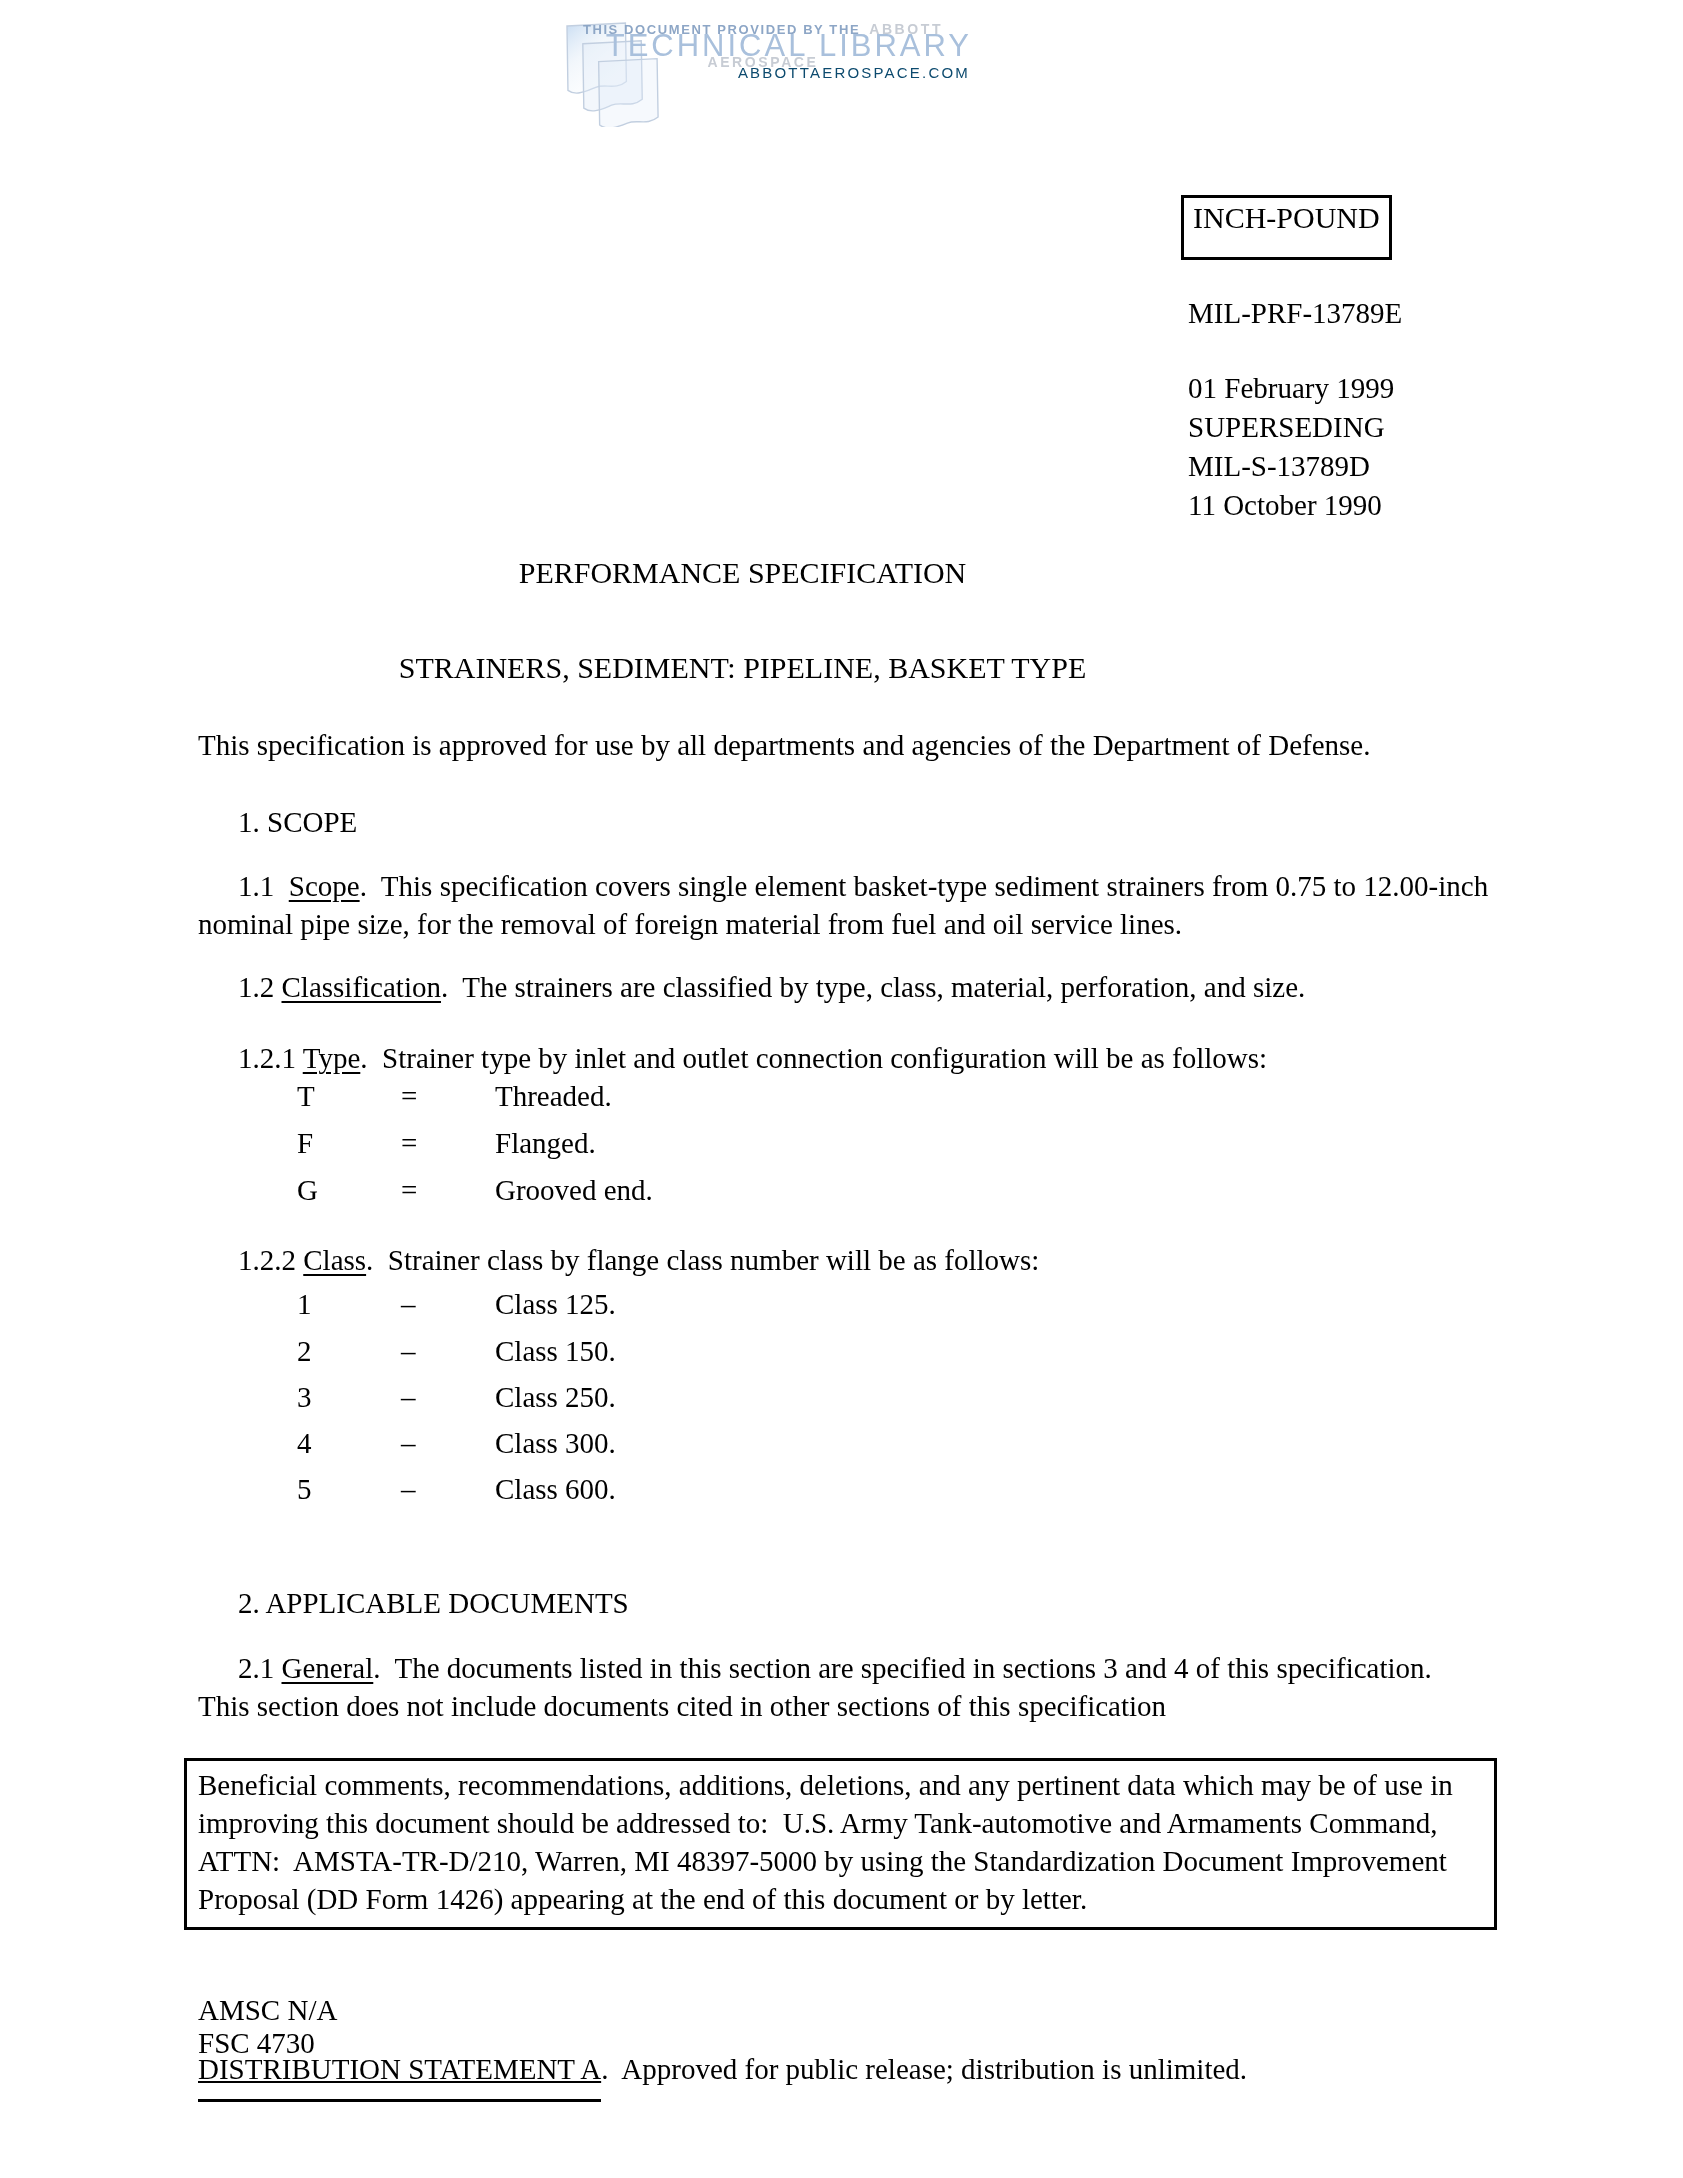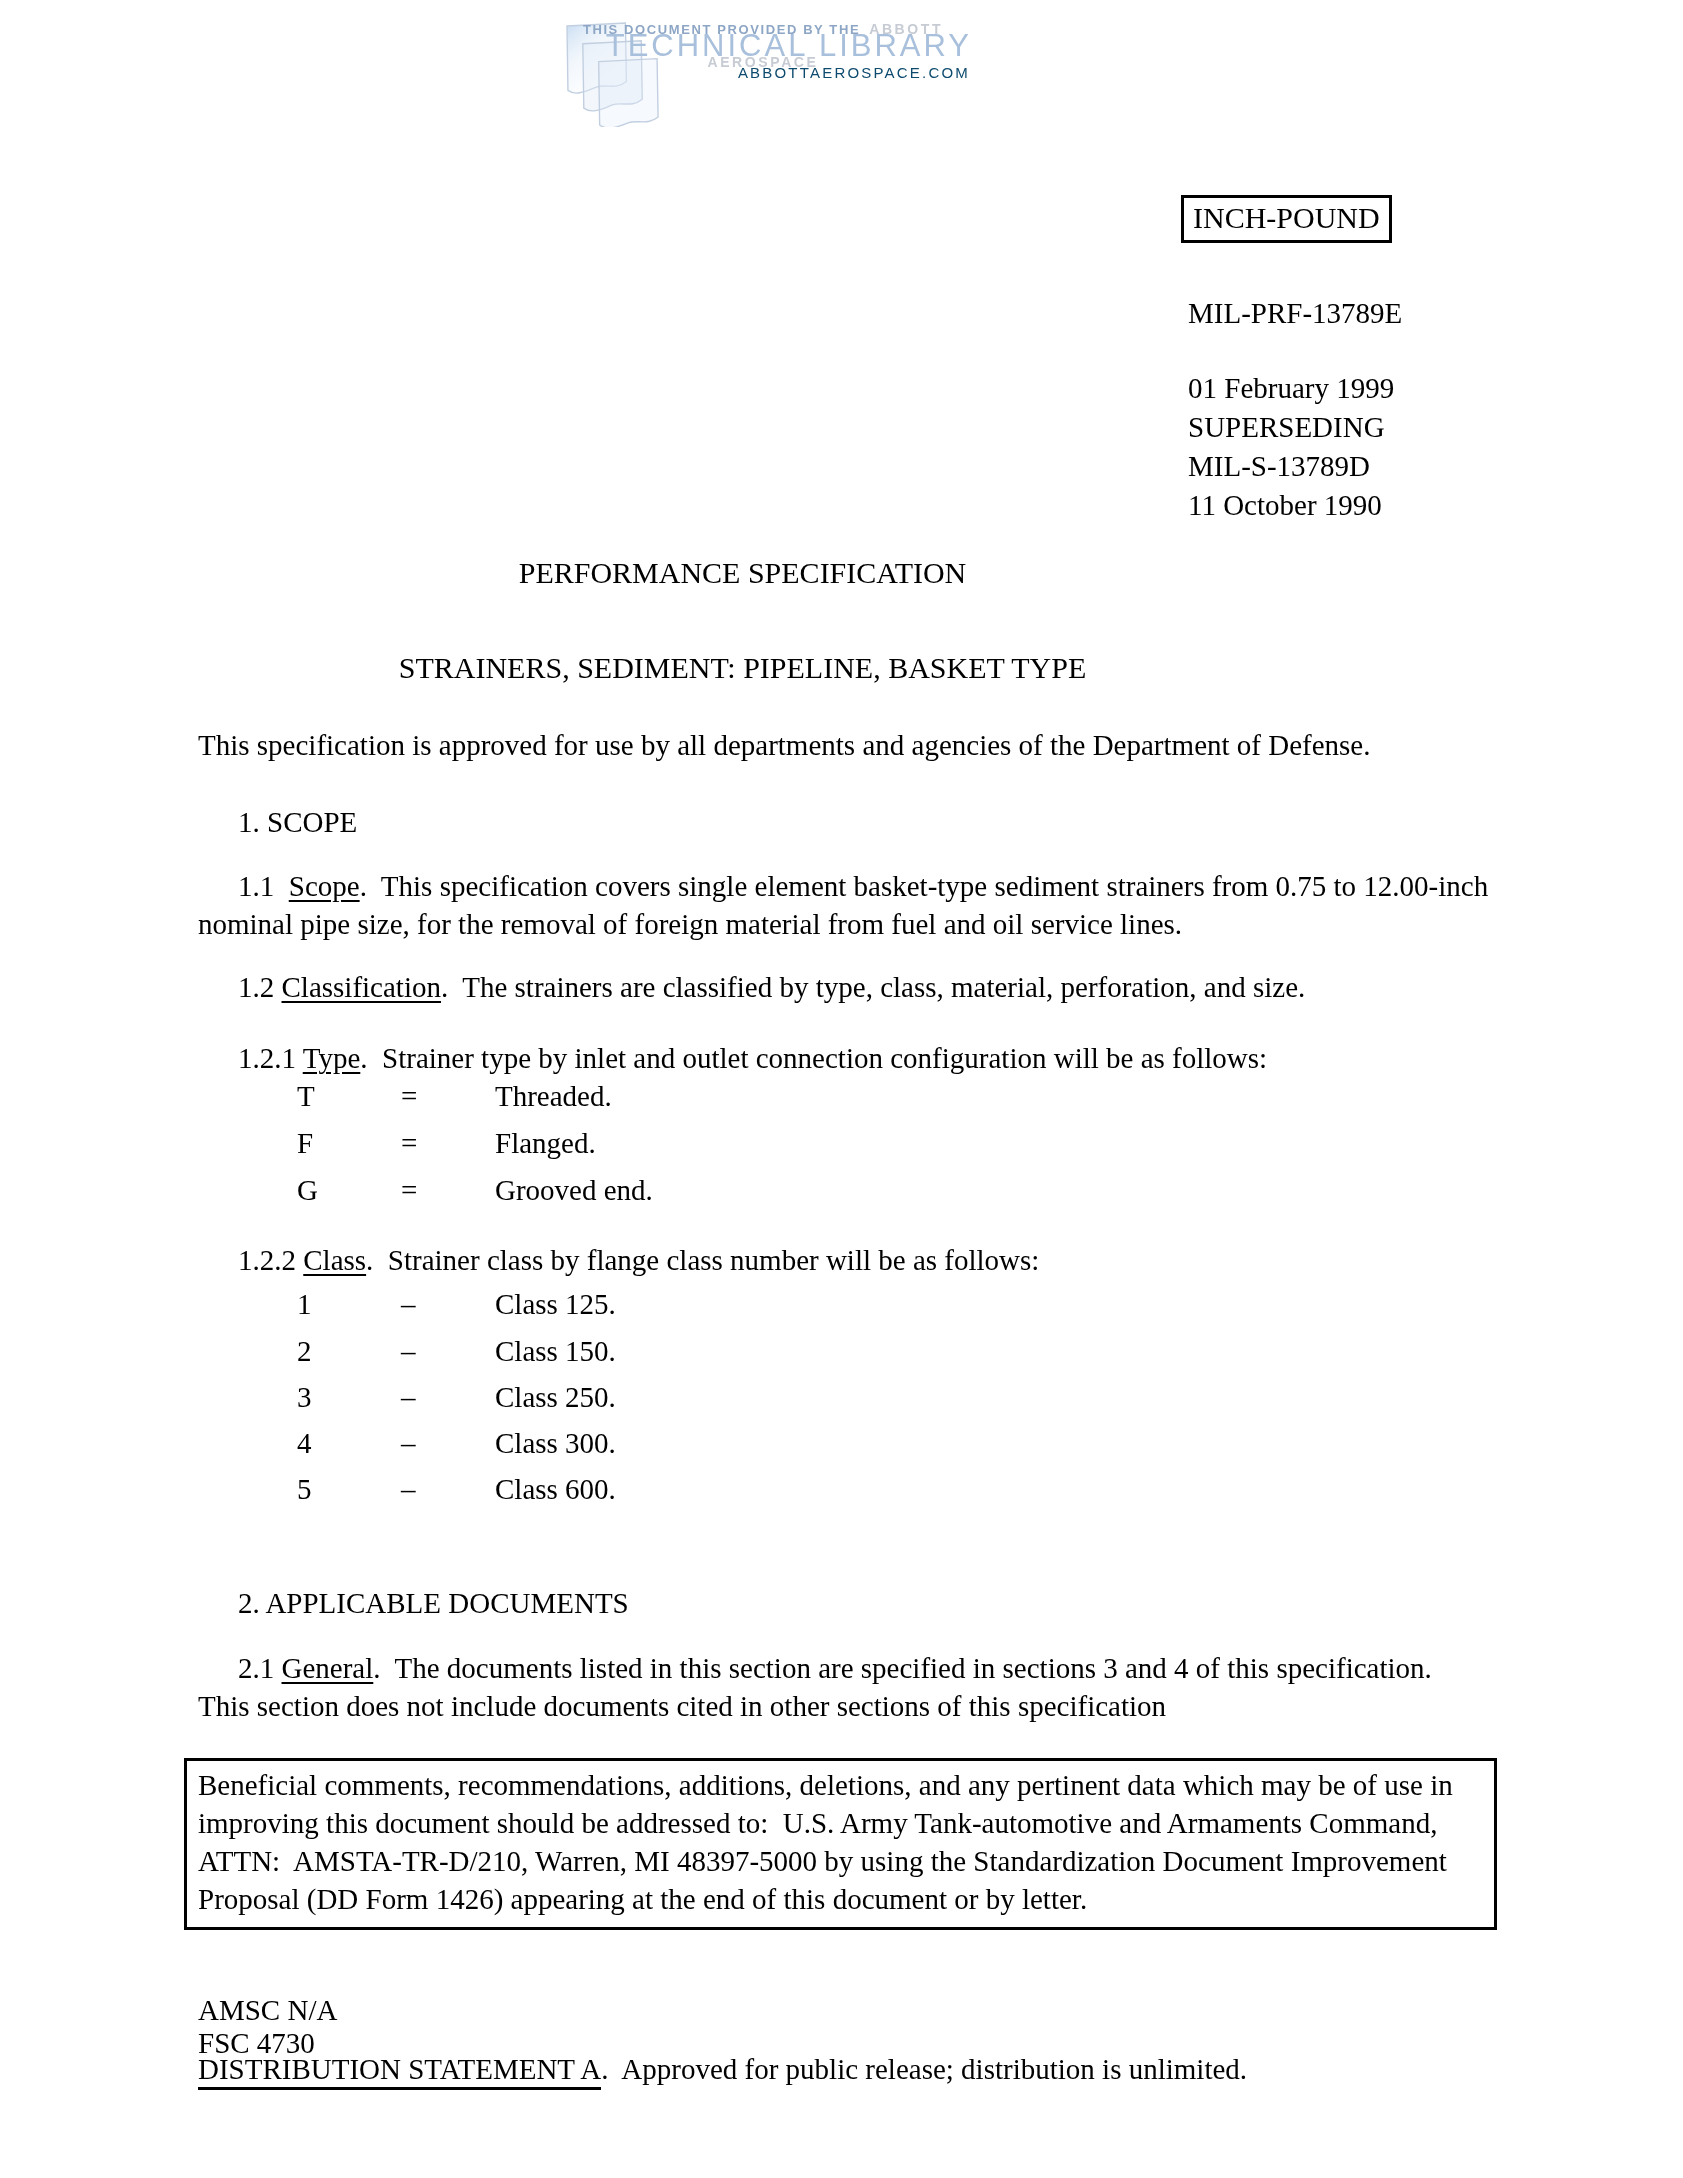--- a/index.html
+++ b/index.html
@@ -16,21 +16,21 @@
           font-family:"Liberation Sans", sans-serif; text-align:right; }
   .logo-icon { position:absolute; left:10px; top:16px; }
   .logo-l1 { position:absolute; top:4px; right:0; white-space:nowrap;text-align:center; }
   .lg-provided { font-size:13px; font-weight:bold; letter-spacing:1.6px; color:#8da6c6; }
   .lg-brand { font-size:14px; font-weight:bold; letter-spacing:2.6px; color:#c7ccd4; margin-left:9px; }
   .logo-l2 { position:absolute; top:24px; right:0; font-size:31px; letter-spacing:3px; color:#a9c0dc; white-space:nowrap; }
   .logo-l3 { position:absolute; top:60px; right:2px; font-size:15px; letter-spacing:2.2px; color:#0c4a6e; white-space:nowrap; }
 
   
   .inch-pound { position:absolute; left:1181px; top:195px; border:3px solid #000;
-                padding:3px 9px 5px 9px; font-size:30px; }
+                padding:3px 9px 22px 9px; font-size:30px; }
   .idblock { position:absolute; left:1188px; top:294px; line-height:39px; font-size:29px; }
   .u2 { text-decoration-thickness:2px; text-underline-offset:4px;margin-top:36px; }
 
   
   .center { position:absolute; left:0; width:1485px; text-align:center; }
   .title1 { top:556px; font-size:30px; }
   .title2 { top:651px; font-size:30px; }
   .approval { position:absolute; left:198px; top:729px; width:1297px; }
 
   
@@ -43,21 +43,21 @@
   .defrow .desc { position:absolute; left:297px; }
 
   
   .cbox { position:absolute; left:184px; top:1758px; width:1313px; border:3px solid #000;
           padding:5px 11px 9px 11px; line-height:38px; }
 
   
   .footrow { position:absolute; left:198px; top:1994px; width:1299px;
              display:flex; justify-content:space-between;flex-direction:column; }
   .dist { position:absolute; left:198px; top:2053px; width:1297px; }
-  .du { border-bottom:3px solid #000; padding-bottom:2px; }
+  .du { border-bottom:3px solid #000; padding-bottom:14px;text-decoration:underline; }
 </style>
 </head>
 <body>
 
 <div class="page">
 
   <div class="logo">
     <svg class="logo-icon" width="103" height="107" viewBox="0 0 104 108" aria-hidden="true">
       <defs>
         <linearGradient id="pg" x1="0" y1="0" x2="0.65" y2="0.95">

